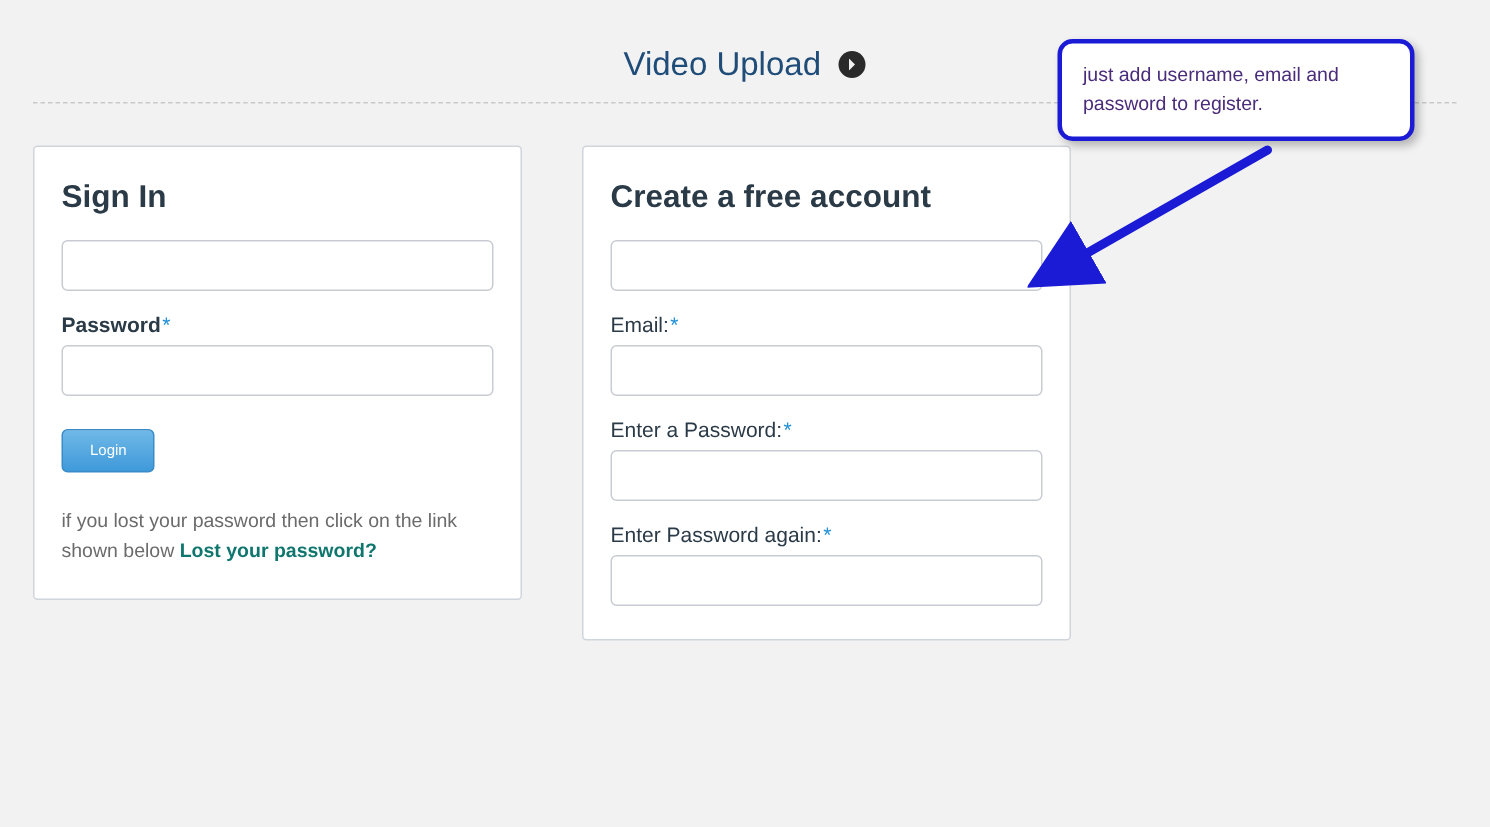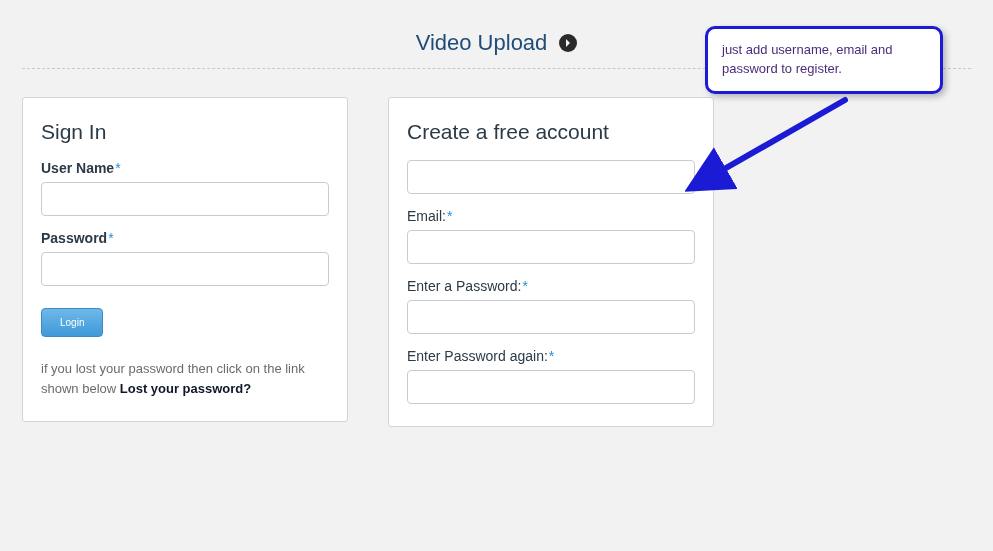--- a/index.html
+++ b/index.html
@@ -54,21 +54,21 @@
     background: #ffffff;
     border: 1px solid #d0d5dc;
     border-radius: 3px;
     padding: 18px 18px 22px 18px;
     box-sizing: border-box;
   }
   .card.signin { width: 326px; }
   .card.register { width: 326px; }
   .card-title {
     font-size: 21px;
-    font-weight: 400;
+    font-weight: 700;
     color: #2b3a47;
     margin: 4px 0 16px 0;
   }
   .field-label {
     font-size: 14px;
     font-weight: 600;
     color: #2b3a47;
     margin: 14px 0 6px 0;
     display: block;
   }
@@ -100,21 +100,21 @@
     border-radius: 4px;
     cursor: pointer;
   }
   .helper {
     margin-top: 22px;
     font-size: 13px;
     line-height: 1.55;
     color: #6b6b6b;
   }
   .helper .lost-link {
-    color: #0f172a;
+    color: #0f766e;
     font-weight: 600;
     cursor: pointer;
   }
   
   .callout {
     position: absolute;
     top: 26px;
     right: 50px;
     width: 238px;
     box-sizing: border-box;
@@ -150,23 +150,20 @@
     </span>
   </div>
 
   <hr class="divider">
 
   <div class="cards">
 
     <div class="card signin">
       <div class="card-title">Sign In</div>
 
-      <label class="field-label">
-        <span>User Name</span><span class="req">*</span>
-      </label>
       <input type="text" class="text-input" style="">
 
       <label class="field-label">
         <span>Password</span><span class="req">*</span>
       </label>
       <input type="password" class="text-input" style="">
 
       <button class="btn">Login</button>
 
       <div class="helper">

